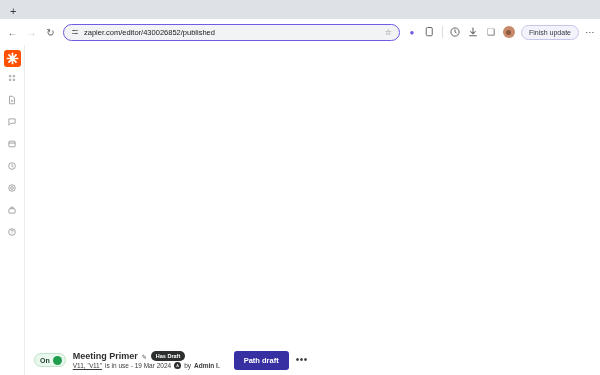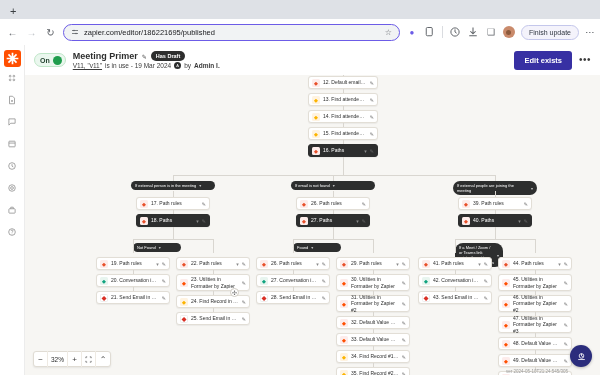--- a/index.html
+++ b/index.html
@@ -45,21 +45,21 @@
   
   .page { flex: 1 1 auto; display: flex; background: #fff; position: relative; overflow: hidden; }
 
   
   .sidebar { width: 25px; background: #fff; border-right: 1px solid #ececec; display: flex; flex-direction: column; align-items: center; }
   .side-logo { width: 17px; height: 17px; margin-top: 5px; background: #ff4f00; border-radius: 3px; display: flex; align-items: center; justify-content: center; color: #fff; font-size: 4px; font-weight: bold; }
   .side-ico { width: 25px; height: 22px; display: flex; align-items: center; justify-content: center; color: #8a8a8a; }
   .side-ico svg { width: 10px; height: 10px; }
 
   
-  .main { flex: 1 1 auto; display: flex; flex-direction: column; min-width: 0; }
+  .main { flex: 1 1 auto; display: flex; flex-direction: row; min-width: 0; align-items: flex-end; }
 
   
   .zheader { height: 30px; background: #fff; display: flex; align-items: center; padding: 0 9px; gap: 7px; flex: 0 0 auto; }
   .toggle-wrap { display: flex; align-items: center; gap: 3px; border: 1px solid #bfe6c8; background: #eaf7ee; border-radius: 9px; height: 14px; padding: 0 3px 0 5px; }
   .toggle-label { font-size: 7px; font-weight: bold; color: #1f3d2b; }
   .toggle-knob { width: 9px; height: 9px; border-radius: 50%; background: #1f9d4d; }
   .htitle-block { display: flex; flex-direction: column; gap: 1px; min-width: 0; }
   .htitle-row { display: flex; align-items: center; gap: 4px; }
   .htitle { font-size: 9px; font-weight: bold; color: #2d2e2e; }
   .pencil { font-size: 6px; color: #5a5a5a; }
@@ -147,21 +147,21 @@
     <span class="nav-ico dim">→</span>
     <span class="nav-ico">↻</span>
     <div class="omnibox">
       <span class="omni-ico">
         <svg viewBox="0 0 16 16" fill="none" stroke="#5f6368" stroke-width="1.6">
             <path d="M2 5h12M2 11h12"></path>
             <circle cx="6" cy="5" r="1.6" fill="#5f6368" stroke="none"></circle>
             <circle cx="10" cy="11" r="1.6" fill="#5f6368" stroke="none"></circle>
           </svg>
       </span>
-      <span class="omni-url">zapier.com/editor/186221695/published</span>
+      <span class="omni-url">zapier.com/editor/430026852/published</span>
       <span class="omni-star">☆</span>
     </div>
     <span class="tb-ico ext">●</span>
     <span class="tb-ico">
       <svg viewBox="0 0 16 16" fill="none" stroke="#5f6368" stroke-width="1.3">
           <rect x="3" y="2" width="8" height="11" rx="1.5"></rect>
         </svg>
     </span>
     <span class="tb-divider"></span>
     <span class="tb-ico">
@@ -256,21 +256,21 @@
           </div>
           <div class="hsub-row">
             <span class="hsub-link">V11, "v11"</span>
             <span>is in use - 19 Mar 2024</span>
             <span class="hsub-avatar">A</span>
             <span>by</span>
             <span class="hsub-strong">Admin I.</span>
           </div>
         </div>
         <div class="header-spacer"></div>
-        <div class="edit-draft-btn">Edit exists</div>
+        <div class="edit-draft-btn">Path draft</div>
         <div class="hdots">•••</div>
       </div>
 
       <div class="canvas">
         <div class="canvas-inner" id="canvas-inner">
             <div class="vline" style="left: 318px; top: 0px; height: 6px;"></div>
             <div class="node" style="left: 283px; top: 1px; width: 70px;">
               <span class="node-ico ic-mail">◆</span>
               <span class="node-label">12. Default email #3</span>
               <span class="node-pencil">✎</span>

